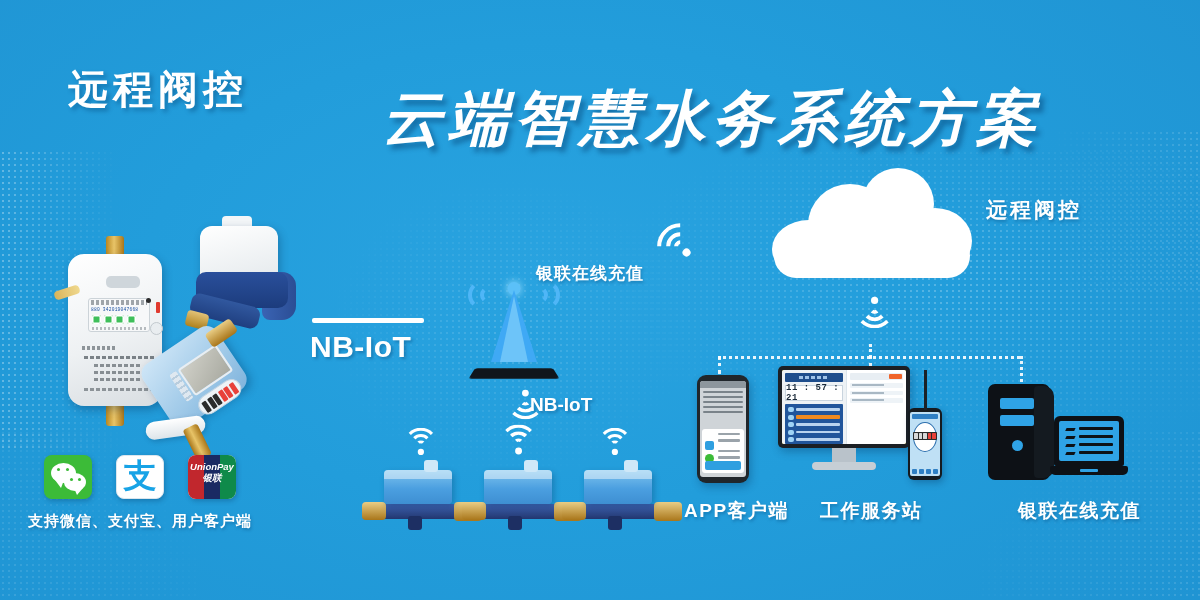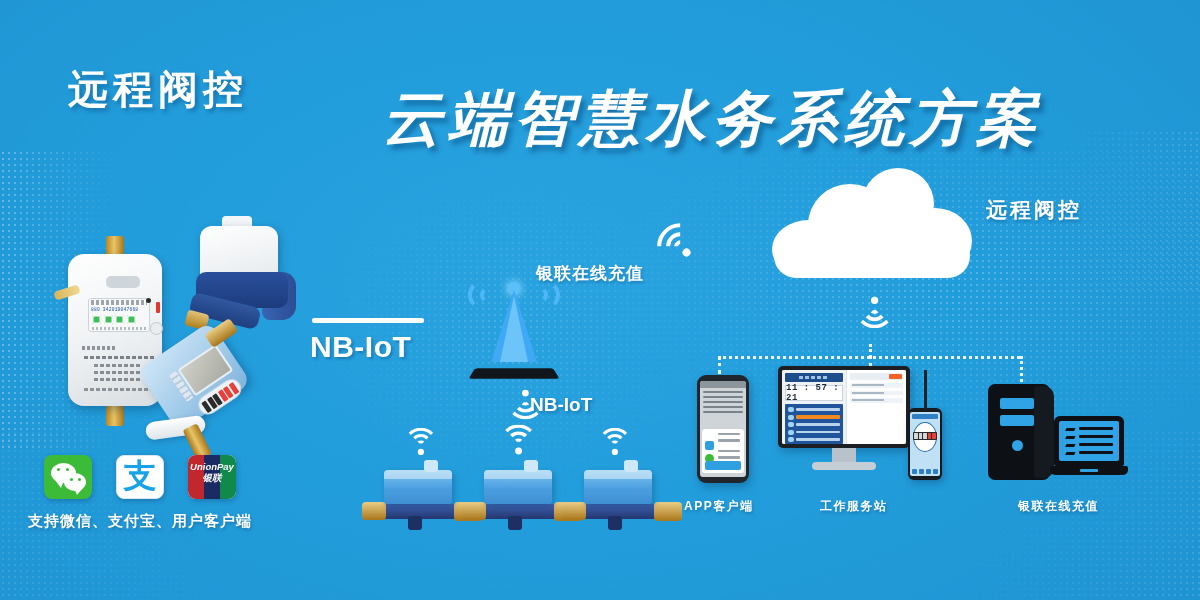--- a/index.html
+++ b/index.html
@@ -387,21 +387,21 @@
   .ws-lap .lid .scr b:nth-of-type(1){ top:7px; }
   .ws-lap .lid .scr b:nth-of-type(2){ top:15px; }
   .ws-lap .lid .scr b:nth-of-type(3){ top:23px; }
   .ws-lap .lid .scr b:nth-of-type(4){ top:31px; }
   .ws-lap .kb { position:absolute; left:0; top:50px; width:78px; height:9px;
            background:#0d1116; border-radius:2px 2px 5px 5px; }
   .ws-lap .kb:after { content:""; position:absolute; left:30px; top:3px; width:18px; height:3px;
            background:#2fa3e6; border-radius:1px; }
 
   
-  .devlabel { position:absolute; color:#fff; font-size:12px; font-weight:bold;
+  .devlabel { position:absolute; color:#fff; font-size:19px; font-weight:bold;
            letter-spacing:1.5px; text-shadow:1px 2px 3px rgba(0,60,110,.35); white-space:nowrap; }
 </style>
 </head>
 <body>
 
 <div id="stage">
 
   <div class="dots d1"></div>
   <div class="dots d2"></div>
   <div class="dots d3"></div>

